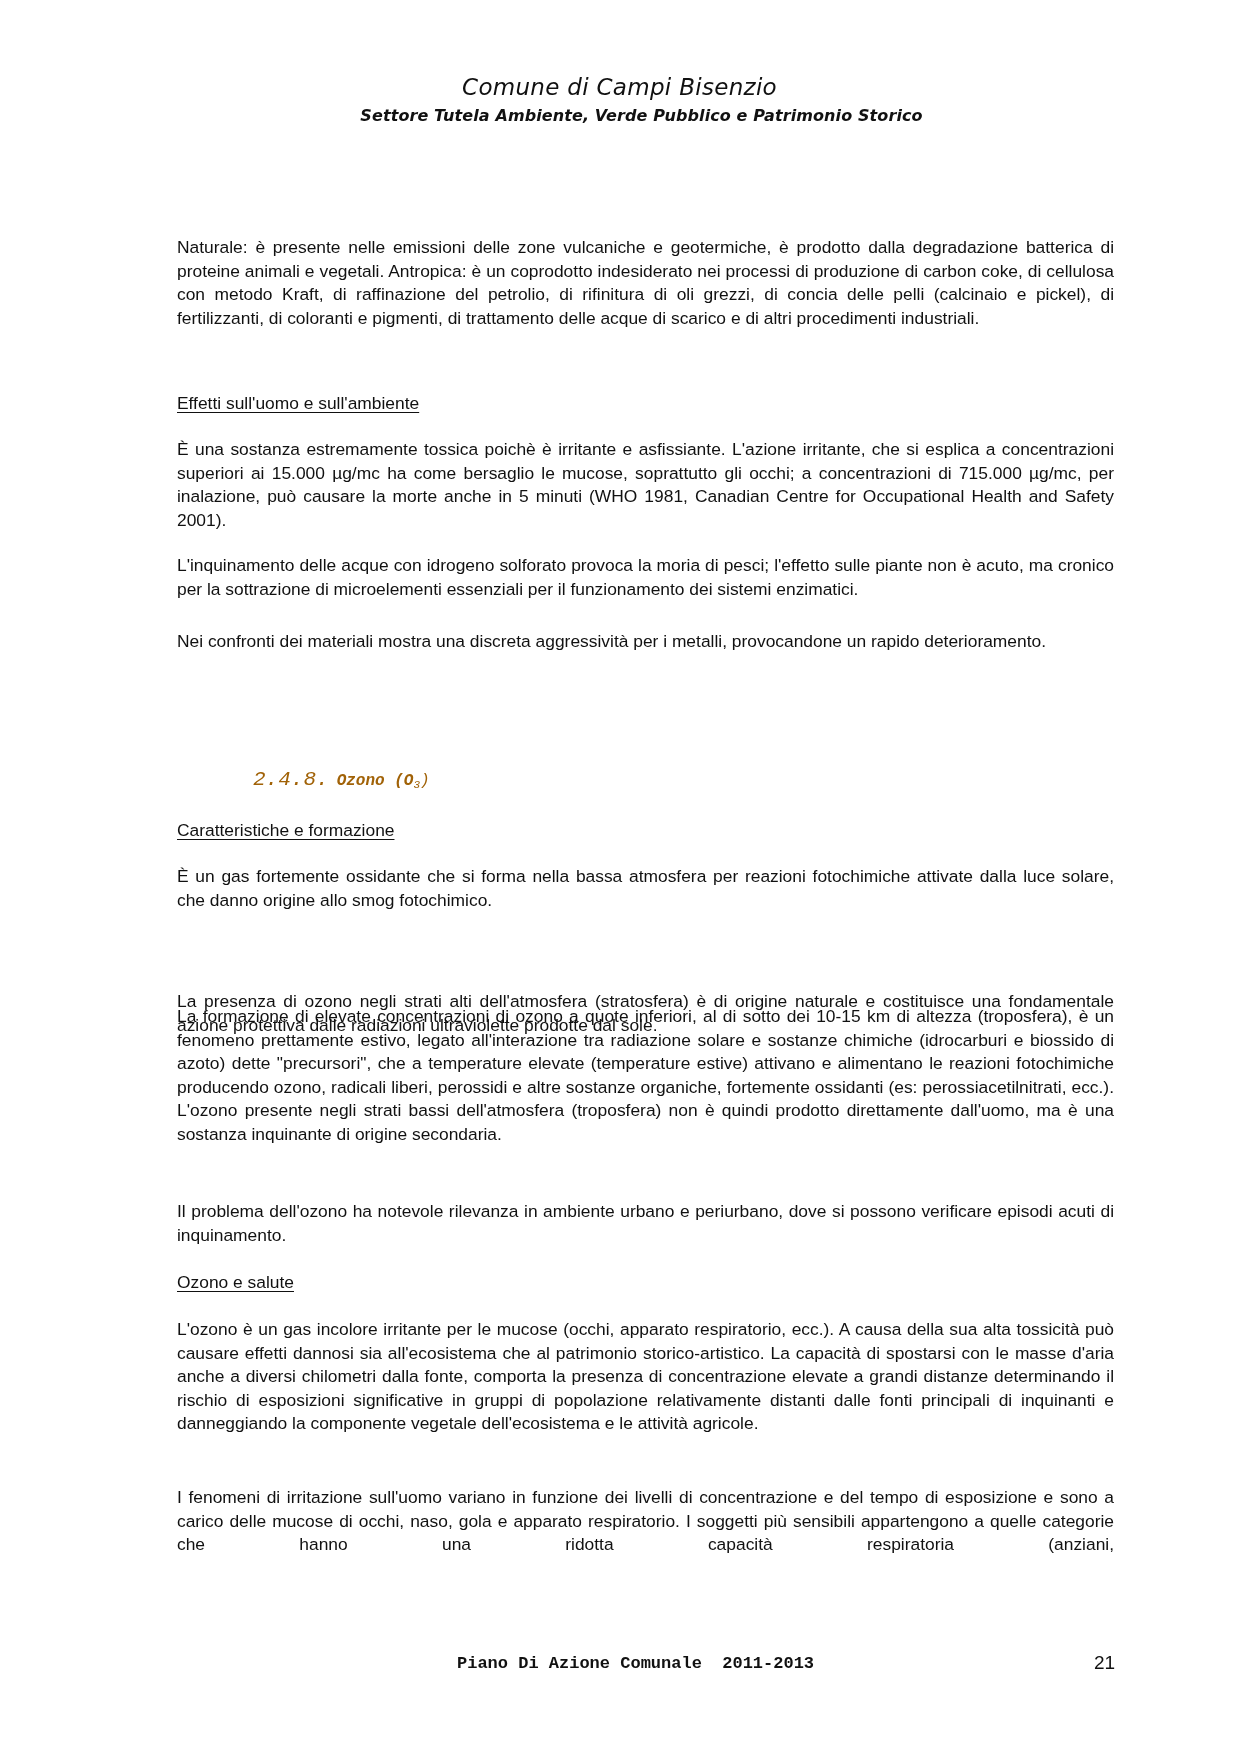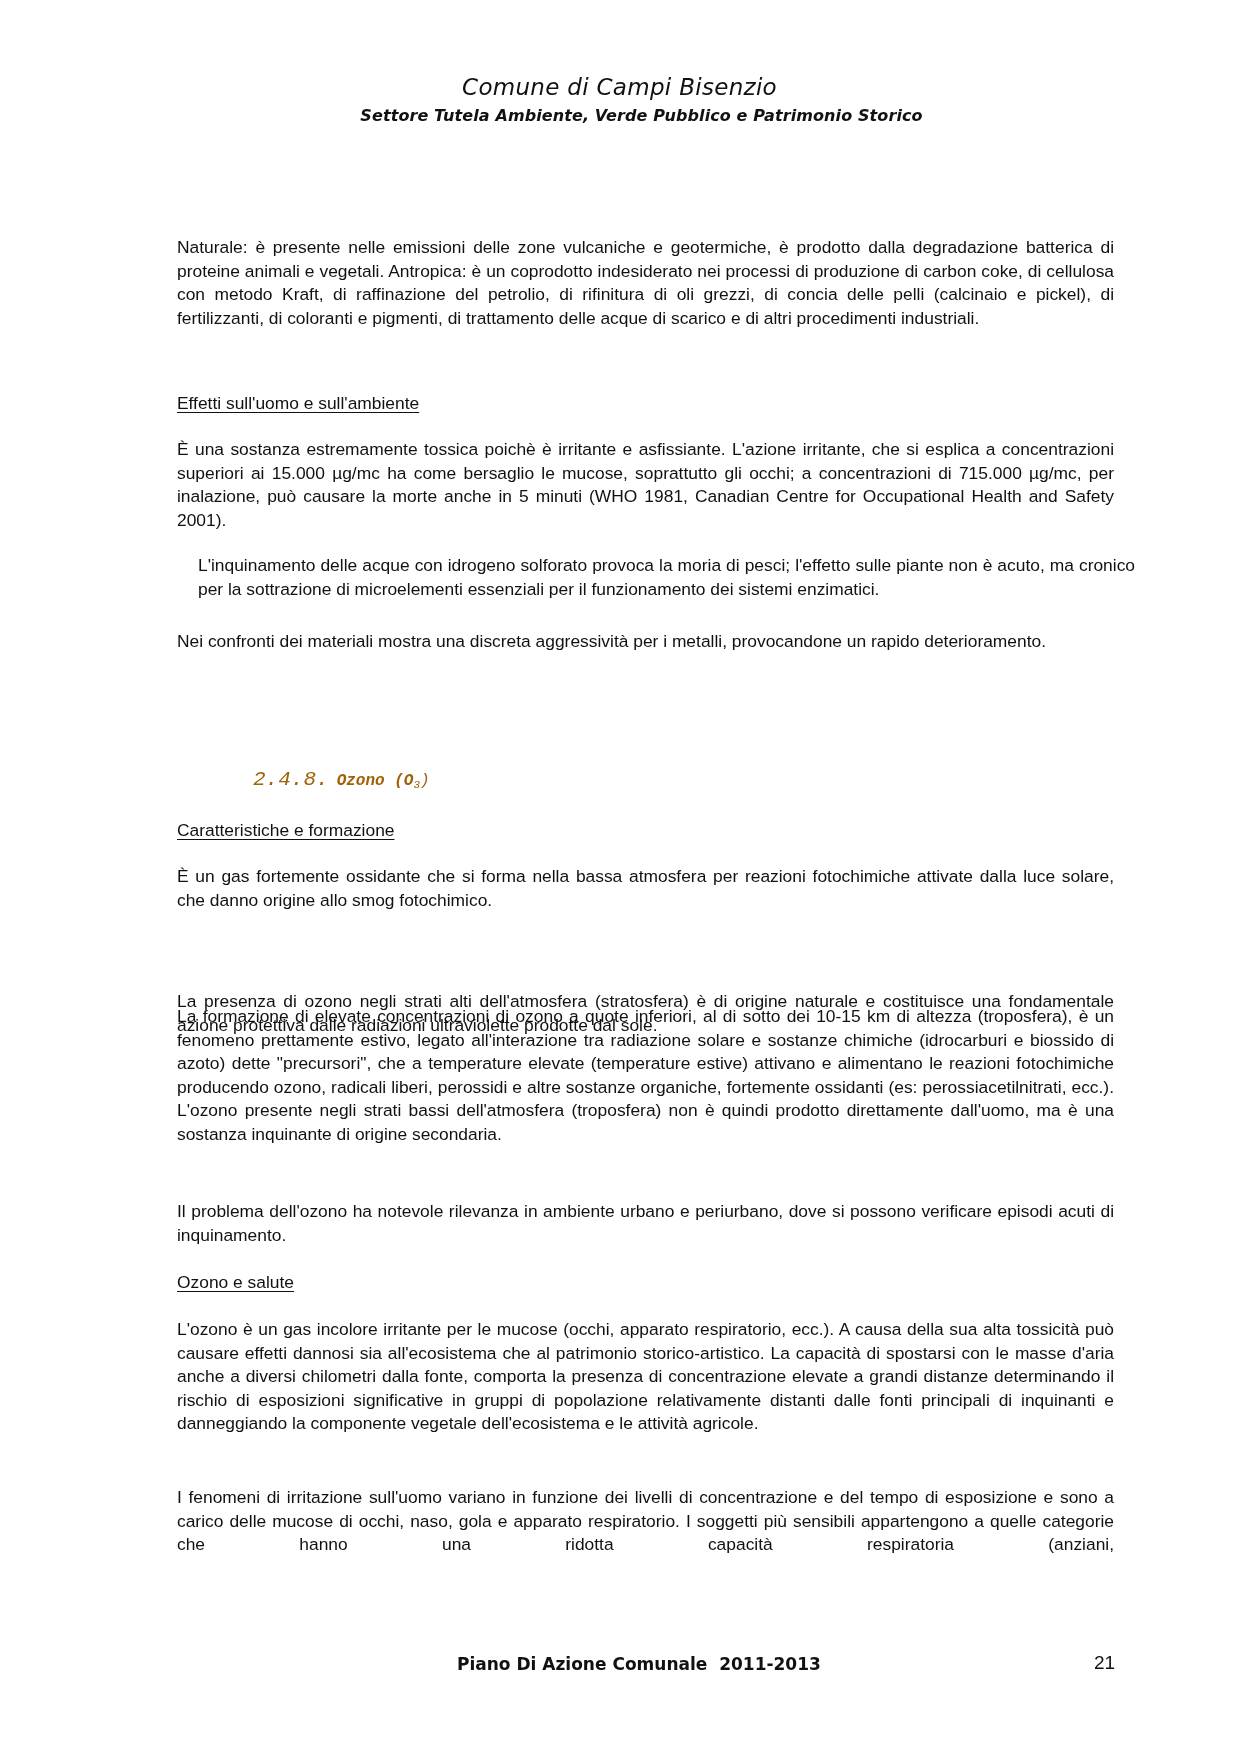--- a/index.html
+++ b/index.html
@@ -31,34 +31,34 @@
 <div class="page">
 
   <div class="hdr hdr-title">Comune di Campi Bisenzio</div>
   <div class="hdr hdr-sub">Settore Tutela Ambiente, Verde Pubblico e Patrimonio Storico</div>
 
   <div class="body" style="top:0;">
     <p class="p p-last-left" style="top:236px;">Naturale: è presente nelle emissioni delle zone vulcaniche e geotermiche, è prodotto dalla degradazione batterica di proteine animali e vegetali. Antropica: è un coprodotto indesiderato nei processi di produzione di carbon coke, di cellulosa con metodo Kraft, di raffinazione del petrolio, di rifinitura di oli grezzi, di concia delle pelli (calcinaio e pickel), di fertilizzanti, di coloranti e pigmenti, di trattamento delle acque di scarico e di altri procedimenti industriali.</p>
 
     <p class="subhead" style="top:392px;">Effetti sull'uomo e sull'ambiente</p>
     <p class="p p-last-left" style="top:438px;">È una sostanza estremamente tossica poichè è irritante e asfissiante. L'azione irritante, che si esplica a concentrazioni superiori ai 15.000 µg/mc ha come bersaglio le mucose, soprattutto gli occhi; a concentrazioni di 715.000 µg/mc, per inalazione, può causare la morte anche in 5 minuti (WHO 1981, Canadian Centre for Occupational Health and Safety 2001).</p>
-    <p class="p p-last-left" style="top:554px;margin-left:21px;">L'inquinamento delle acque con idrogeno solforato provoca la moria di pesci; l'effetto sulle piante non è acuto, ma cronico per la sottrazione di microelementi essenziali per il funzionamento dei sistemi enzimatici.</p>
+    <p class="p p-last-left" style="top:554px;">L'inquinamento delle acque con idrogeno solforato provoca la moria di pesci; l'effetto sulle piante non è acuto, ma cronico per la sottrazione di microelementi essenziali per il funzionamento dei sistemi enzimatici.</p>
     <p class="p p-last-left" style="top:630px;">Nei confronti dei materiali mostra una discreta aggressività per i metalli, provocandone un rapido deterioramento.</p>
 
     <p class="subhead" style="top:819px;text-align:right;">Caratteristiche e formazione</p>
     <p class="p p-last-left" style="top:865px;">È un gas fortemente ossidante che si forma nella bassa atmosfera per reazioni fotochimiche attivate dalla luce solare, che danno origine allo smog fotochimico.</p>
     <p class="p p-last-left" style="top:990px;">La presenza di ozono negli strati alti dell'atmosfera (stratosfera) è di origine naturale e costituisce una fondamentale azione protettiva dalle radiazioni ultraviolette prodotte dal sole.</p>
     <p class="p p-last-left" style="top:1005px;">La formazione di elevate concentrazioni di ozono a quote inferiori, al di sotto dei 10-15 km di altezza (troposfera), è un fenomeno prettamente estivo, legato all'interazione tra radiazione solare e sostanze chimiche (idrocarburi e biossido di azoto) dette "precursori", che a temperature elevate (temperature estive) attivano e alimentano le reazioni fotochimiche producendo ozono, radicali liberi, perossidi e altre sostanze organiche, fortemente ossidanti (es: perossiacetilnitrati, ecc.). L'ozono presente negli strati bassi dell'atmosfera (troposfera) non è quindi prodotto direttamente dall'uomo, ma è una sostanza inquinante di origine secondaria.</p>
     <p class="p p-last-left" style="top:1200px;">Il problema dell'ozono ha notevole rilevanza in ambiente urbano e periurbano, dove si possono verificare episodi acuti di inquinamento.</p>
 
     <p class="subhead" style="top:1271px;">Ozono e salute</p>
     <p class="p p-last-left" style="top:1318px;">L'ozono è un gas incolore irritante per le mucose (occhi, apparato respiratorio, ecc.). A causa della sua alta tossicità può causare effetti dannosi sia all'ecosistema che al patrimonio storico-artistico. La capacità di spostarsi con le masse d'aria anche a diversi chilometri dalla fonte, comporta la presenza di concentrazione elevate a grandi distanze determinando il rischio di esposizioni significative in gruppi di popolazione relativamente distanti dalle fonti principali di inquinanti e danneggiando la componente vegetale dell'ecosistema e le attività agricole.</p>
     <p class="p" style="top:1486px; text-align-last: justify;">I fenomeni di irritazione sull'uomo variano in funzione dei livelli di concentrazione e del tempo di esposizione e sono a carico delle mucose di occhi, naso, gola e apparato respiratorio. I soggetti più sensibili appartengono a quelle categorie che hanno una ridotta capacità respiratoria (anziani,</p>
   </div>
 
   <div class="sec-title">
     <span class="sec-num">2.4.8.</span><span class="sec-name">Ozono (O</span><span class="sec-sub">3</span><span class="sec-paren">)</span>
   </div>
 
-  <div class="footer-title" style="white-space: pre;">Piano Di Azione Comunale  2011-2013</div>
+  <div class="footer-title" style="white-space: pre; font-family: Liberation Mono, monospace;">Piano Di Azione Comunale  2011-2013</div>
   <div class="footer-page">21</div>
 
 </div>
 
 </body></html>

